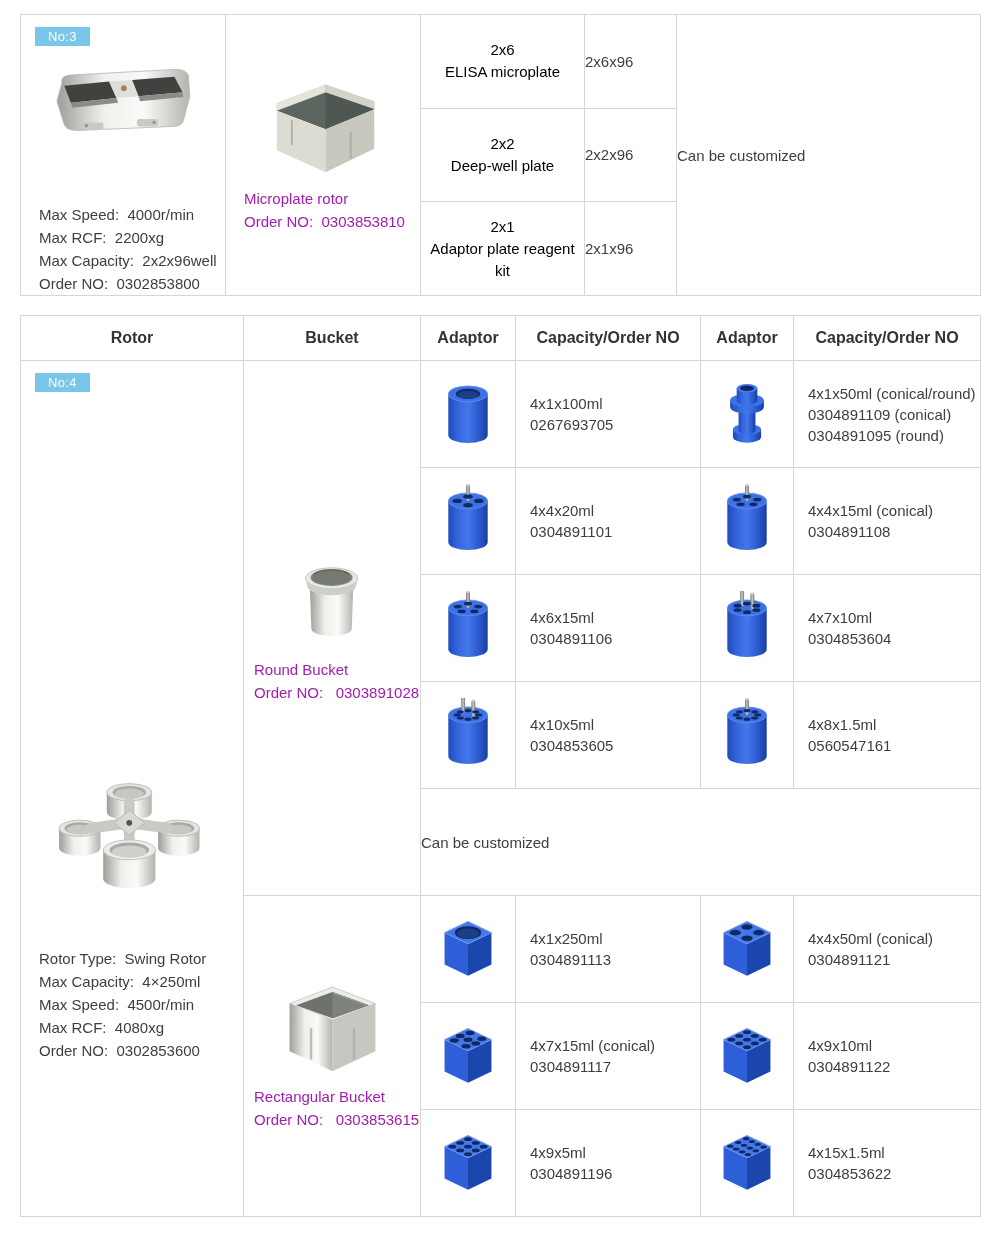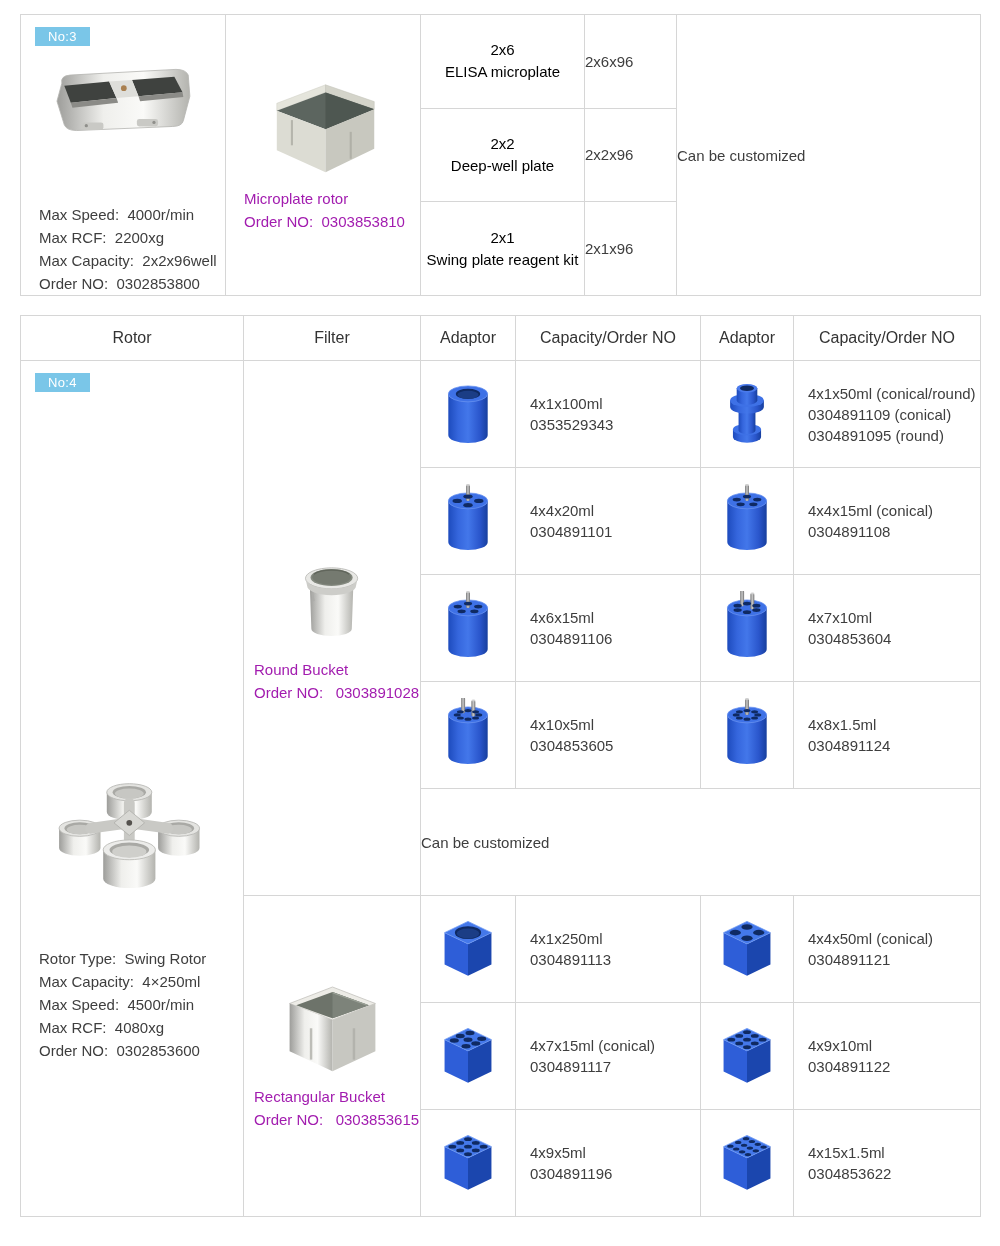--- a/index.html
+++ b/index.html
@@ -1,19 +1,19 @@
 <!DOCTYPE html>
 <html><head>
 <meta charset="utf-8">
 <style>
   html,body{margin:0;padding:0;background:#ffffff;}
   body{width:1000px;height:1246px;position:relative;font-family:"Liberation Sans","DejaVu Sans",sans-serif;color:#3f3f3f;}
   table{border-collapse:collapse;table-layout:fixed;position:absolute;background:#fff;padding-left:12px;}
   td,th{border:1px solid #d6d6d6;vertical-align:middle;padding:0;overflow:hidden;}
-  th{font-weight:400;font-size:16px;color:#333;}
+  th{font-weight:700;font-size:16px;color:#333;}
   #table1{left:20px;top:14px;width:960px;}
   #table2{left:20px;top:315px;width:960px;}
   .badge{position:absolute;left:14px;top:12px;background:#7ac6e8;color:#ffffff;font-size:13px;padding:2px 13px;letter-spacing:.3px;}
   .relcell{position:relative;}
   .specs{font-size:15px;line-height:23px;text-align:left;padding-left:18px;color:#3e3e3e;}
   .cap{font-size:15px;line-height:21px;text-align:left;padding-left:14px;color:#3e3e3e;}
   .center-txt{font-size:15px;text-align:left;color:#3e3e3e;}
   .plate-cell{font-size:15px;text-align:center;line-height:22px;color:#000000;margin-left:29px;}
   .img-wrap{display:flex;justify-content:center;align-items:center;}
   .bucket-label{font-size:15px;line-height:23px;text-align:left;padding-left:10px;color:#a21caf;}
@@ -112,40 +112,40 @@
   <tr style="height:92px">
     <td class="plate-cell">
       <div>2x2</div>
       <div>Deep-well plate</div>
     </td>
     <td class="center-txt"><span>2x2x96</span></td>
   </tr>
   <tr style="height:92px">
     <td class="plate-cell">
       <div>2x1</div>
-      <div>Swing plate reagent kit</div>
+      <div>Adaptor plate reagent kit</div>
     </td>
     <td class="center-txt"><span>2x1x96</span></td>
   </tr>
 </tbody>
   </table>
 
 <table id="table2">
   <colgroup>
       <col style="width:223px">
       <col style="width:177px">
       <col style="width:95px">
       <col style="width:185px">
       <col style="width:93px">
       <col style="width:187px">
     </colgroup>
   <tbody>
       <tr style="height:45px">
     <th>Rotor</th>
-    <th>Filter</th>
+    <th>Bucket</th>
     <th>Adaptor</th>
     <th>Capacity/Order NO</th>
     <th>Adaptor</th>
     <th>Capacity/Order NO</th>
   </tr>
 
   <tr style="height:107px">
     <td rowspan="8" class="relcell">
       <div class="badge">No:4</div>
       <div class="rotor2-content">
@@ -209,21 +209,21 @@
     <path d="M11 18 L11 62 A21 8.5 0 0 0 53 62 L53 18 Z" fill="url(#cylG)"></path>
     <ellipse cx="32" cy="18" rx="21" ry="8.5" fill="#3e71e6"></ellipse>
     <ellipse cx="32" cy="18" rx="21" ry="8.5" fill="none" stroke="#6a93f0" stroke-width="0.8"></ellipse>
     <ellipse cx="32" cy="18" rx="13" ry="5.4" fill="#0f2a63"></ellipse>
               <ellipse cx="32" cy="19" rx="11.3" ry="4.3" fill="#1b3d85"></ellipse>
             </svg>
           </div>
         </td>
     <td class="cap">
       <div>4x1x100ml</div>
-      <div>0353529343</div>
+      <div>0267693705</div>
       <div></div>
     </td>
     <td>
           <div class="adaptor-box">
             <svg viewBox="0 0 64 80" width="60" height="75">
     <path d="M17 56 L17 64 A15 6 0 0 0 47 64 L47 56 Z" fill="url(#cylG)"></path>
     <ellipse cx="32" cy="56" rx="15" ry="6" fill="#3e71e6"></ellipse>
     <path d="M23 34 L23 57 A9 3.8 0 0 0 41 57 L41 34 Z" fill="url(#cylG)"></path>
     <path d="M14 25 L14 32 A18 7 0 0 0 50 32 L50 25 Z" fill="url(#cylG)"></path>
     <ellipse cx="32" cy="25" rx="18" ry="7" fill="#3e71e6"></ellipse>
@@ -366,21 +366,21 @@
               <ellipse cx="40.1" cy="21.3" rx="3.7" ry="1.7" fill="#0f2a63"></ellipse>
               <ellipse cx="32.0" cy="22.6" rx="3.7" ry="1.7" fill="#0f2a63"></ellipse>
               <ellipse cx="23.9" cy="21.3" rx="3.7" ry="1.7" fill="#0f2a63"></ellipse>
               <ellipse cx="20.5" cy="18.0" rx="3.7" ry="1.7" fill="#0f2a63"></ellipse>
               <ellipse cx="23.9" cy="14.7" rx="3.7" ry="1.7" fill="#0f2a63"></ellipse>
             </svg>
           </div>
         </td>
     <td class="cap">
       <div>4x8x1.5ml</div>
-      <div>0304891124</div>
+      <div>0560547161</div>
     </td>
   </tr>
 
   <tr style="height:107px">
     <td colspan="4" class="center-txt"><span>Can be customized</span></td>
   </tr>
 
   <tr style="height:107px">
     <td rowspan="3">
       <div class="img-wrap">

